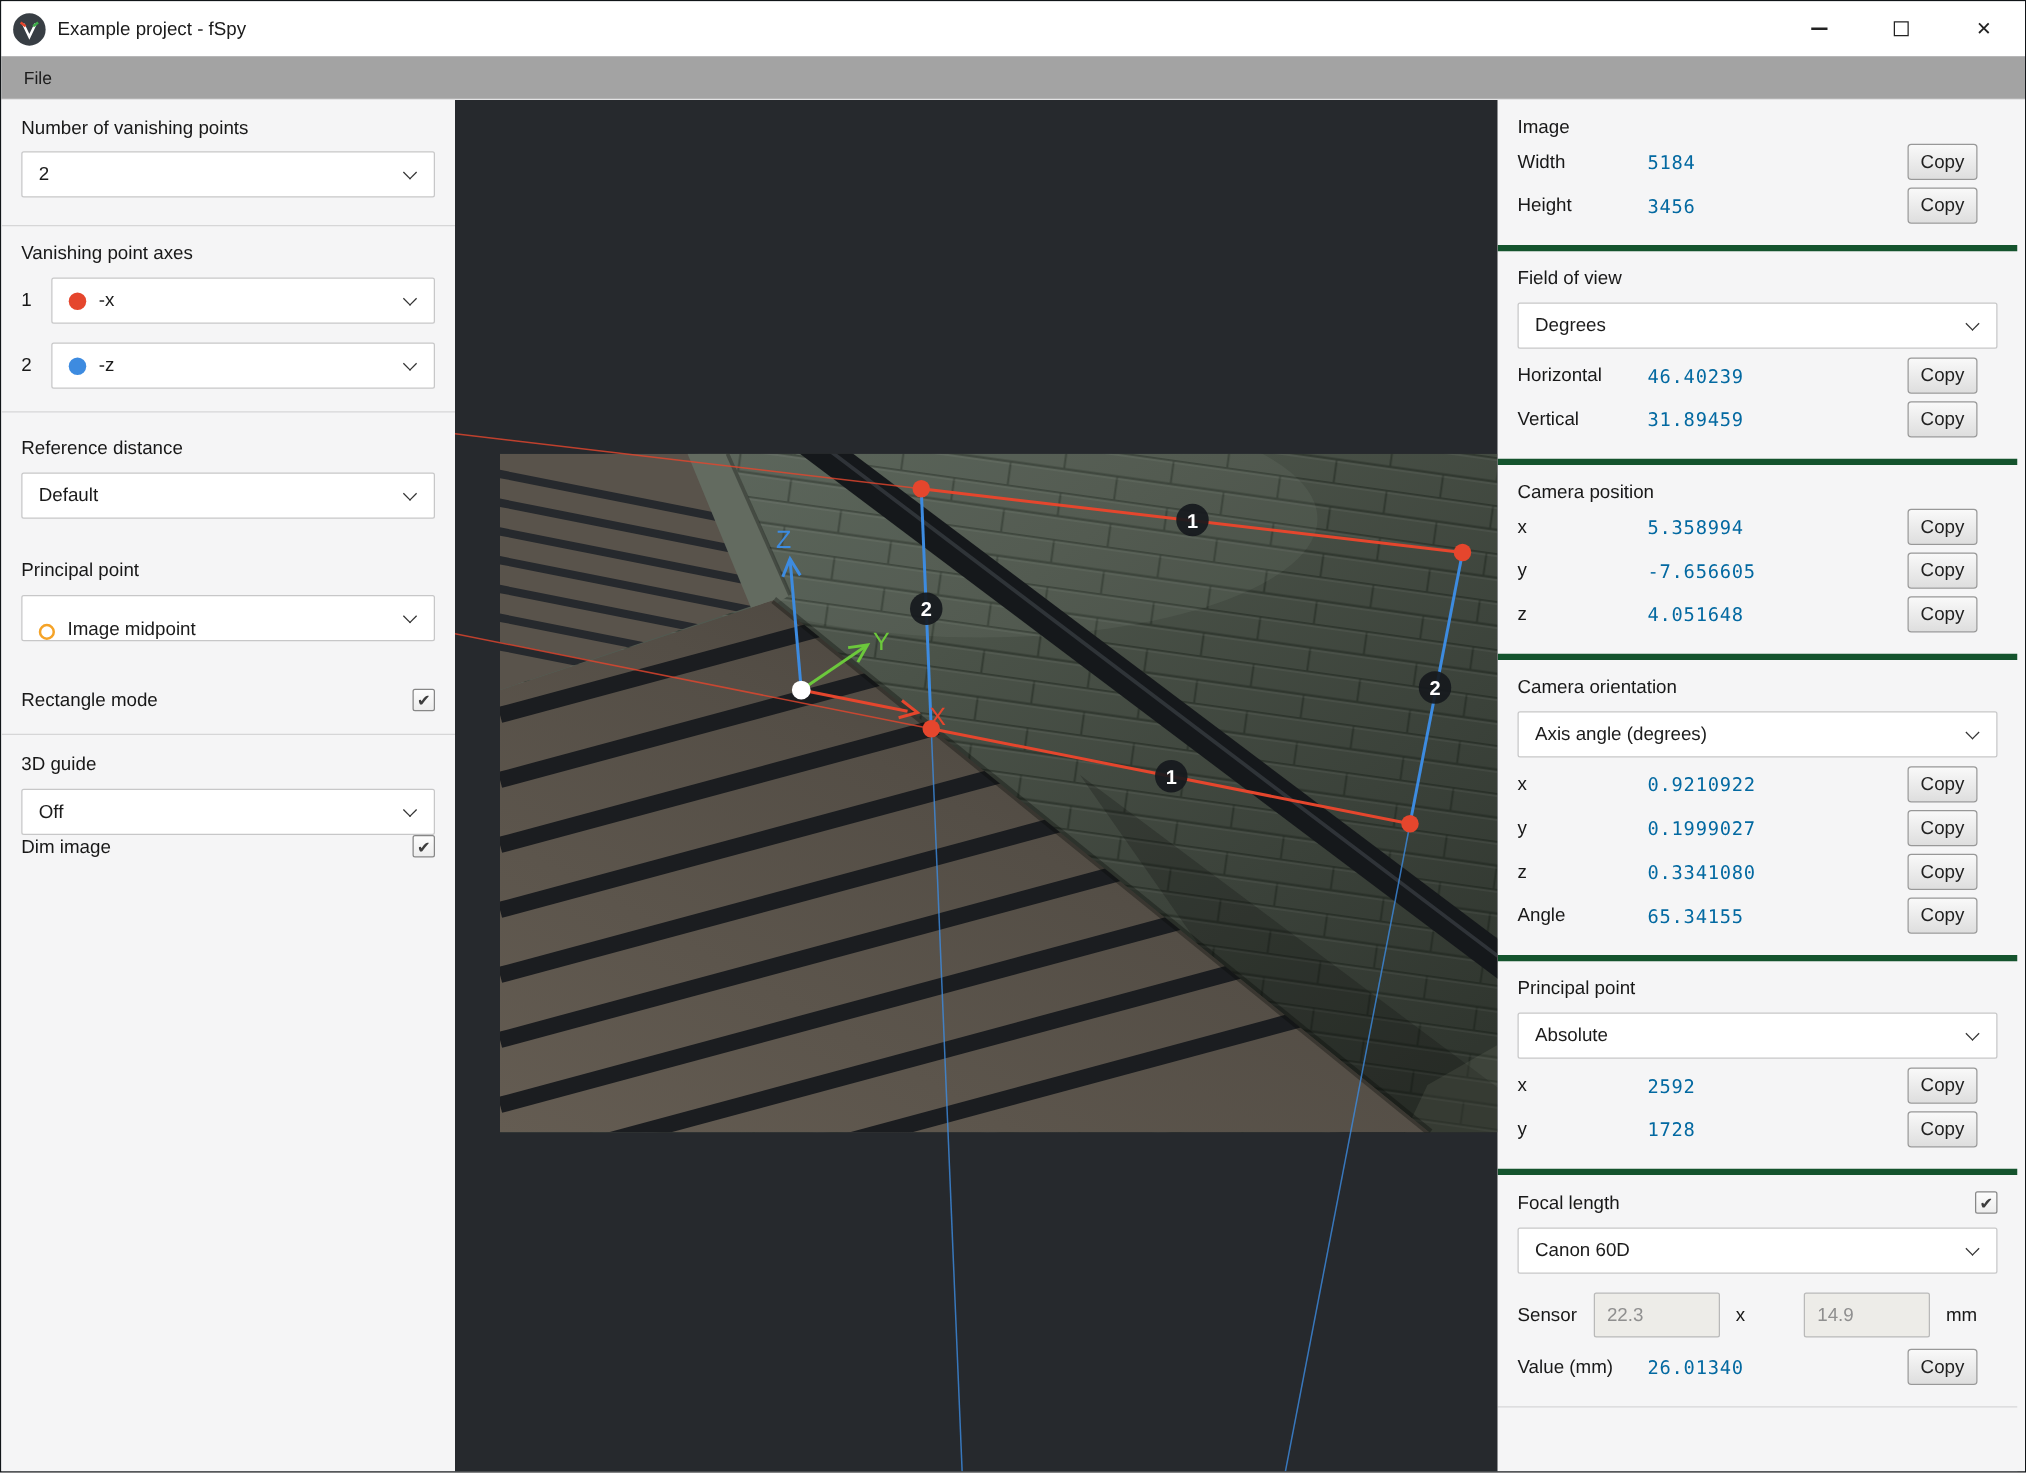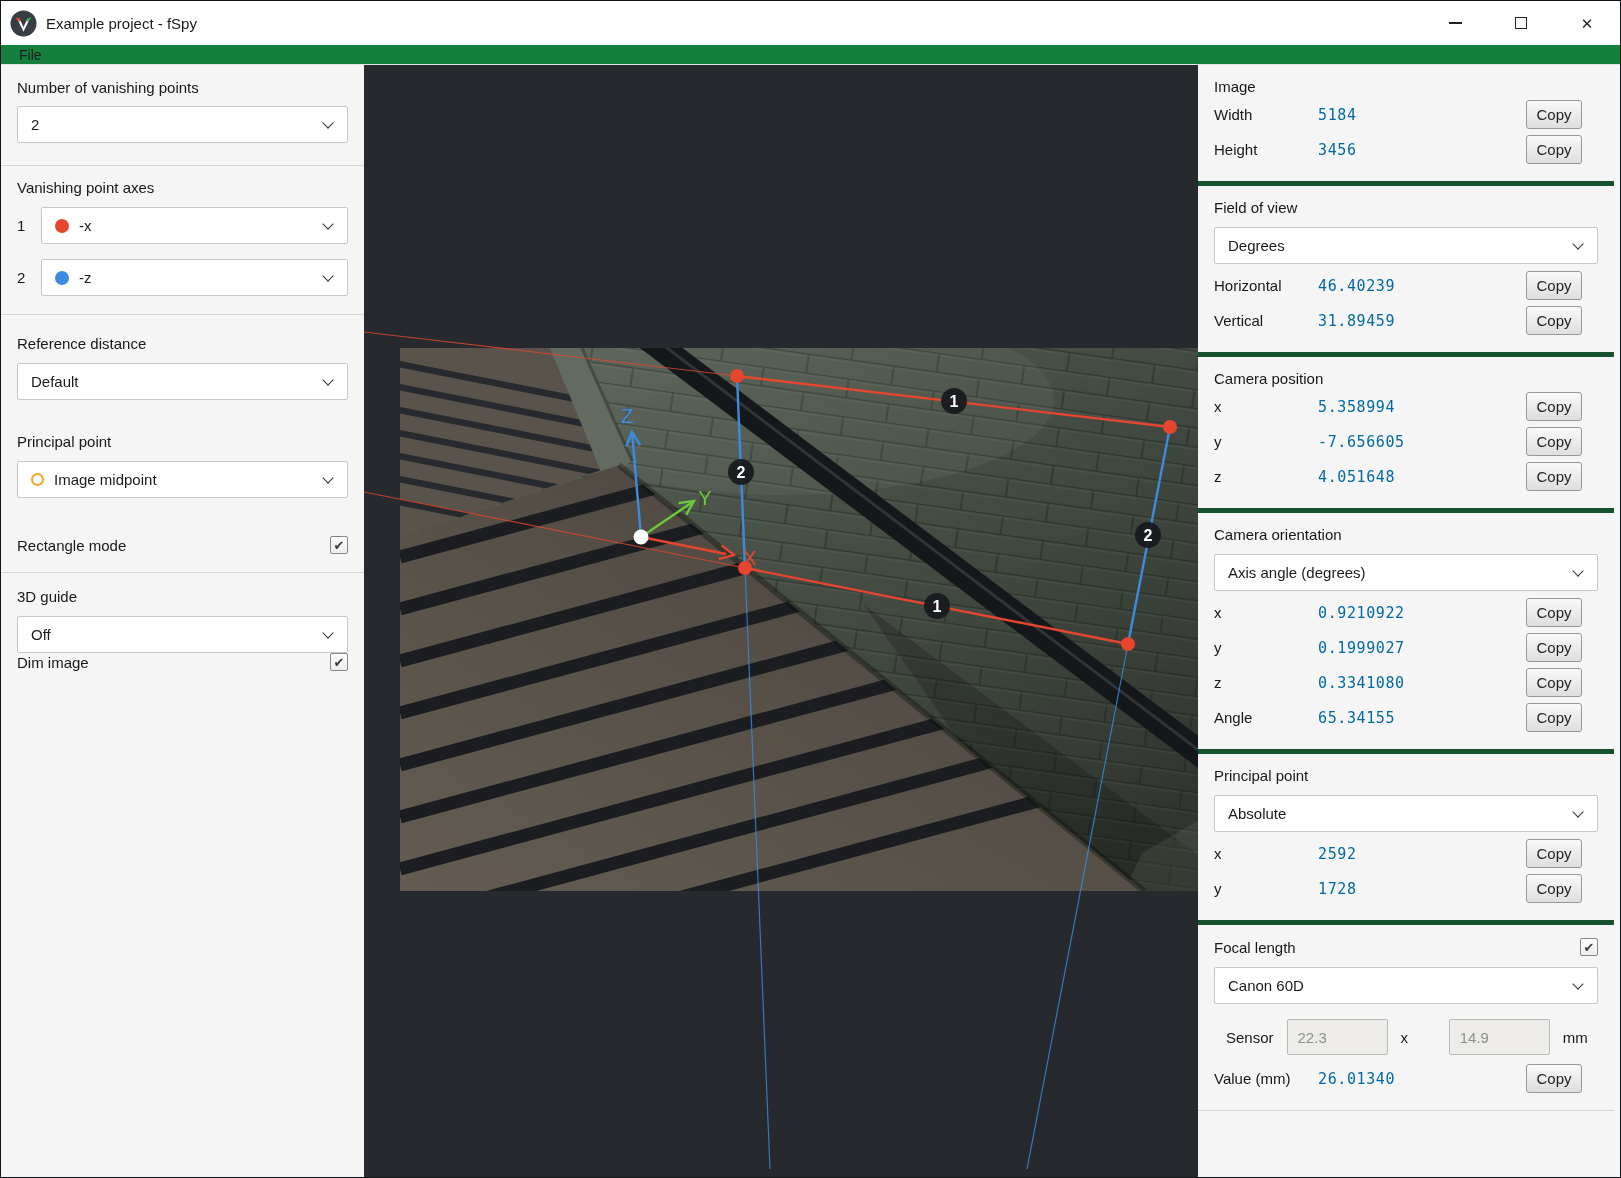--- a/index.html
+++ b/index.html
@@ -11,21 +11,21 @@
   
   .titlebar { height:44px; background:#ffffff; display:flex; align-items:center; flex:0 0 auto; }
   .app-icon { width:27px; height:27px; margin-left:9px; flex:0 0 auto; }
   .title-text { font-size:15px; color:#1a1a1a; margin-left:9px; flex:1 1 auto; }
   .win-controls { display:flex; height:100%; }
   .win-btn { width:66px; height:100%; display:flex; align-items:center; justify-content:center; color:#222; }
   .win-btn .bar { width:13px; height:1.5px; background:#222; }
   .win-btn .box { width:12px; height:12px; border:1.4px solid #222; }
   .win-btn .x-glyph { font-size:15px; line-height:1; }
   
-  .menubar { height:20px; background:#15803d; display:flex; align-items:center; padding-left:10px; flex:0 0 auto; border-bottom:1px solid #e3e3e4;}
+  .menubar { height:35px; background:#a3a3a3; display:flex; align-items:center; padding-left:10px; flex:0 0 auto; border-bottom:1px solid #e3e3e4;}
   .menu-item { font-size:14px; color:#1c1c1c; padding:3px 8px; }
   
   .content { flex:1 1 auto; display:flex; min-height:0; }
   .left-panel { width:363px; background:#f5f5f6; flex:0 0 auto; overflow:hidden; }
   .canvas { width:834px; flex:0 0 auto; background:#26292d; position:relative; overflow:hidden; }
   .canvas svg { display:block; }
   .right-panel { width:416px; background:#f5f5f6; flex:0 0 auto; overflow:hidden; }
   
   .label { font-size:15px; color:#181818; }
   .dd { height:37px; background:#fff; border:1px solid #c7c7c8; border-radius:2px;
@@ -52,37 +52,37 @@
   .lp-div-1 { margin-top:22px; }
   .lp-label-2 { margin-top:13px; }
   .axis-row { display:flex; align-items:center; margin-top:11px; }
   .axis-row + .axis-row { margin-top:15px; }
   .axis-index { width:24px; font-size:15px; color:#181818; }
   .axis-row .dd { flex:1 1 auto; }
   .lp-div-2 { margin-top:18px; }
   .lp-label-3 { margin-top:20px; }
   .lp-dd-3 { margin-top:11px; }
   .lp-label-4 { margin-top:33px; }
-  .lp-dd-4 { margin-top:11px; }
+  .lp-dd-4 { margin-top:11px;align-items:flex-end; }
   .check-row { display:flex; align-items:center; justify-content:space-between; }
   .lp-check-1 { margin-top:38px; }
   .lp-div-3 { margin-top:18px; }
   .lp-label-5 { margin-top:15px; }
   .lp-dd-5 { margin-top:11px; }
   .lp-check-2 { }
   
   .rp-section { padding:0 0 14px 0; }
   .rp-section + .rp-section { border-top:5px solid #14532d; }
   .rp-title { font-size:15px; color:#181818; padding:13px 16px 2px 16px; }
   .rp-dd { margin:9px 16px 4px 16px; }
   .vrow { display:grid; grid-template-columns:104px 1fr 72px; align-items:center;
           height:35px; padding:0 16px; }
   .vrow .copy-btn { grid-column:3; }
   .rp-title-row { display:flex; align-items:center; justify-content:space-between; padding:13px 16px 2px 16px; }
-  .sensor-row { display:flex; align-items:center; gap:13px; padding:9px 16px 4px 28px; height:53px; }
+  .sensor-row { display:flex; align-items:center; gap:13px; padding:9px 16px 4px 16px; height:53px; }
   .sensor-row .label { width:67px; }
   .sensor-input { width:101px; height:36px; background:#edece8; border:1px solid #b9b9b9;
                   border-radius:2px; color:#8f8f8f; font-size:15px; padding:0 10px;
                   font-family:"Liberation Sans", sans-serif; }
   
   .stroke-vp1 { stroke:var(--vp1); }
   .stroke-vp2 { stroke:var(--vp2); }
   .stroke-y  { stroke:var(--axis_y); }
   .fill-vp1  { fill:var(--vp1); }
   .tx-vp1 { fill:var(--vp1); } .tx-vp2 { fill:var(--vp2); } .tx-y { fill:var(--axis_y); }

